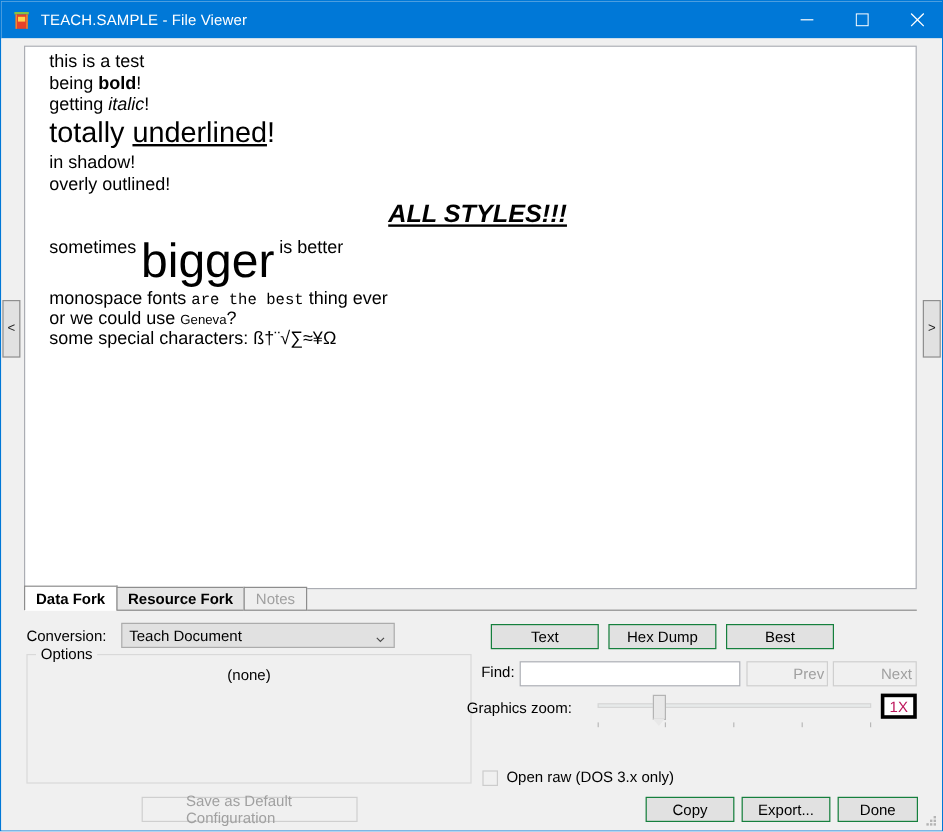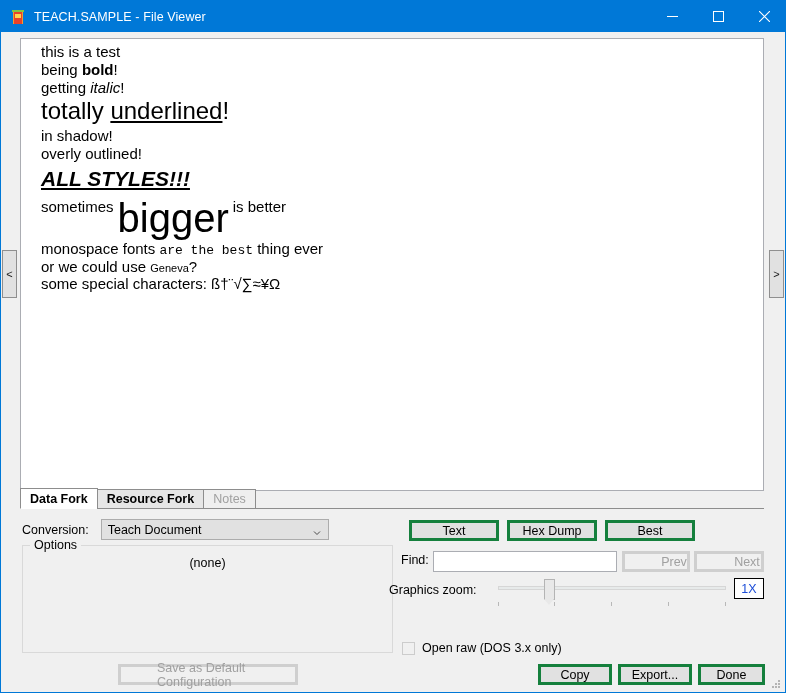--- a/index.html
+++ b/index.html
@@ -100,20 +100,21 @@
   .line { line-height: 1.0; white-space: nowrap; }
   .l-plain   { font-size: 15px; margin: 0 0 3px 0; }
   .l-bold b  { font-weight: bold; }
   .l-italic i { font-style: italic; }
   .l-under   { font-size: 24px; margin: 4px 0 5px 0; }
   .l-under u { text-decoration: underline; }
   .l-allstyles {
     font-size: 21px; font-weight: bold; font-style: italic;
     text-decoration: underline;
     margin: 7px 0 9px 0;
+    text-align: center;
   }
   .l-bigger {
     font-size: 15px;
     margin: 10px 0 4px 0;
     display: flex; align-items: flex-start;
   }
   .l-bigger .big { font-size: 40px; line-height: 0.95; margin: 0 4px; }
   .l-mono { font-size: 15px; margin: 3px 0 2px 0; }
   .l-mono .mono { font-family: "Liberation Mono", monospace; font-size: 13px; }
   .l-geneva { font-size: 15px; margin: 0 0 2px 0; }
@@ -221,21 +222,21 @@
     left: 21px; top: 524px;
     width: 371px;
     text-align: center;
     font-size: 12.5px;
     color: #000;
   }
 
   
   .btn {
     background: #e1e1e1;
-    border: 3px solid #15803d;
+    border: 1px solid #15803d;
     box-sizing: border-box;
     font-size: 12.5px;
     color: #000;
     display: flex; align-items: center; justify-content: center;
     font-family: "Liberation Sans", sans-serif;
   }
   .btn-disabled { color: #a0a0a0; border-color: #cfcfcf; background: #f0f0f0; padding-left: 36px; }
 
   .btn-text    { position: absolute; left: 408px; top: 488px; width: 90px;  height: 21px; }
   .btn-hexdump { position: absolute; left: 506px; top: 488px; width: 90px;  height: 21px; }
@@ -295,24 +296,24 @@
     width: 228px; height: 4px;
   }
   .slider .tick {
     position: absolute; top: 0;
     width: 1px; height: 4px; background: #b8b8b8;
   }
   .zoom-value {
     position: absolute; left: 733px; top: 546px;
     width: 30px; height: 21px;
     background: #ffffff;
-    border: 1px solid #000000;
+    border: 3px solid #000000;
     box-sizing: border-box;
     display: flex; align-items: center; justify-content: center;
-    font-size: 12.5px; color: #1d4ed8;
+    font-size: 12.5px; color: #be185d;
   }
 
   .chk-row {
     position: absolute; left: 401px; top: 609px;
     display: flex; align-items: center;
   }
   .chk-box {
     width: 13px; height: 13px;
     background: #f0f0f0;
     border: 1px solid #cccccc;

